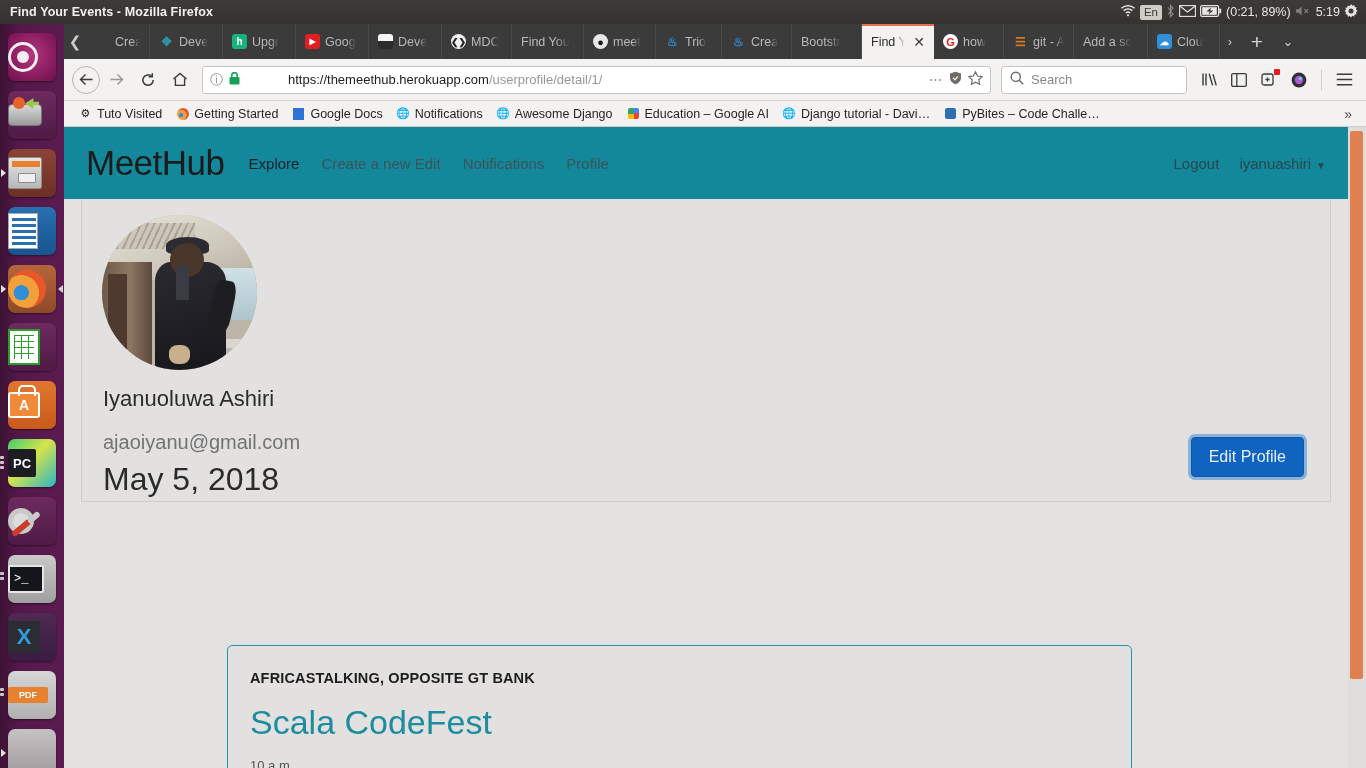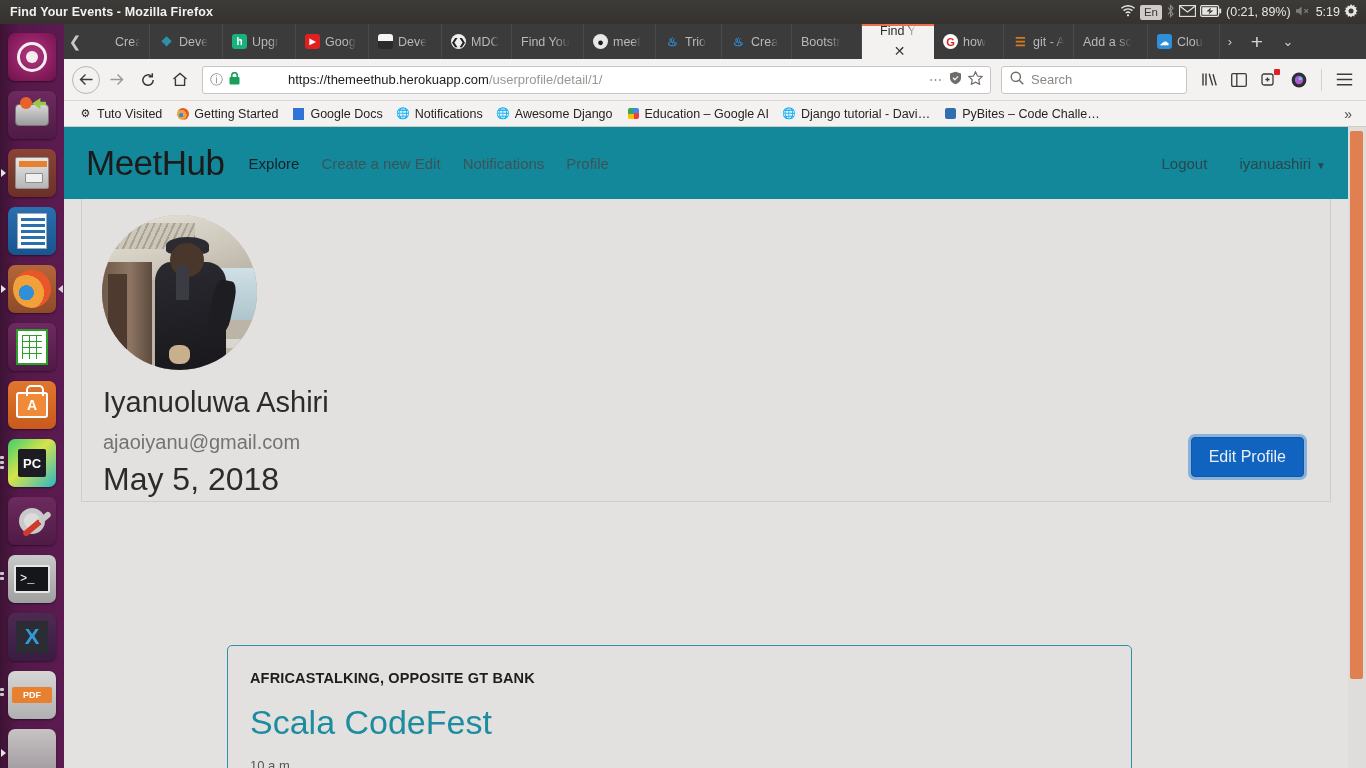--- a/index.html
+++ b/index.html
@@ -30,21 +30,21 @@
   
   #launcher{
     position:absolute; top:24px; left:0; width:64px; height:744px;
     background:linear-gradient(90deg,#3c1334 0%, #55184a 30%, #5b1b50 100%);
     padding-top:4px;
   }
   .lnk{ position:relative; width:64px; height:58px; display:flex; align-items:center; justify-content:center; }
   .lnk .tile{
     width:48px;height:48px;border-radius:7px; position:relative; overflow:hidden;
     box-shadow:0 1px 2px rgba(0,0,0,.45);
-    display:flex;align-items:center;justify-content:center;
+    display:flex;align-items:center;justify-content:flex-start;
     font-size:10px;color:#fff;
   }
   .pip-l{ position:absolute; left:1px; top:50%; margin-top:-4px; width:0;height:0;
      border-top:4px solid transparent;border-bottom:4px solid transparent;border-left:5px solid #e8e2e6;}
   .pip-r{ position:absolute; right:1px; top:50%; margin-top:-4px; width:0;height:0;
      border-top:4px solid transparent;border-bottom:4px solid transparent;border-right:5px solid #d9cfd6;}
   .pip-stack{ position:absolute; left:0px; top:50%; margin-top:-7px; }
   .pip-stack i{ display:block;width:4px;height:3px;background:#cfc4cc;margin-bottom:2px;border-radius:1px;}
 
   
@@ -110,21 +110,21 @@
   #tab-scroll-left{ width:22px; height:35px; color:#c8c8c8; display:flex;align-items:center;justify-content:center;
       font-size:15px; }
   .tab{
     height:35px; min-width:0; flex:0 0 auto; display:flex; align-items:center; gap:5px;
     padding:0 9px; color:#b9b9b9; font-size:12.5px; position:relative;
     border-right:1px solid #4a4a4a; overflow:hidden; white-space:nowrap;
   }
   .tab .lbl{ overflow:hidden; text-overflow:clip;
       -webkit-mask-image:linear-gradient(90deg,#000 70%,transparent);
       mask-image:linear-gradient(90deg,#000 70%,transparent); }
-  .tab.active{ background:#f3f2f1; color:#2b2b2b; border-right:none;flex-direction:column; }
+  .tab.active{ background:#f3f2f1; color:#2b2b2b; border-right:none; }
   .tab.active:before{ content:""; position:absolute; left:0; right:0; top:0; height:2px; background:#e8704a; }
   .tab .fav{ width:15px;height:15px;border-radius:3px;flex:0 0 15px; display:flex;align-items:center;
       justify-content:center; font-size:10px; color:#fff; font-weight:bold; }
   .tab .closex{ font-size:14px; color:#3a3a3a; margin-left:3px; }
   #tab-overflow{ width:20px;height:35px;color:#c8c8c8;display:flex;align-items:center;justify-content:center;font-size:13px;}
   #tab-new{ width:34px;height:35px;color:#d3d3d3;display:flex;align-items:center;justify-content:center;font-size:21px;font-weight:300;}
   #tab-list{ width:28px;height:35px;color:#d3d3d3;display:flex;align-items:center;justify-content:center;font-size:13px;}
 
   
   #navbar{ height:42px; background:#f3f2f1; display:flex; align-items:center; gap:0; padding:0 8px;
@@ -160,32 +160,32 @@
   #bm-more{ margin-left:auto; padding:0 6px; color:#4a4a4a; font-size:14px;}
 
   
   #page{ position:relative; width:1302px; height:641px; background:#e3e2e1; overflow:hidden;}
   #mh-nav{ height:72px; background:#13889b; display:flex; align-items:center; padding:0 22px;
            width:1284px; }
   #mh-nav .brand{ font-size:35px; color:#1b1b1b; font-weight:normal; letter-spacing:-.5px; margin-right:24px;}
   #mh-nav .links{ display:flex; align-items:center; gap:22px; font-size:15px; }
   #mh-nav .links a{ color:#3c5458; text-decoration:none; }
   #mh-nav .links a.active{ color:#14202a; }
-  #mh-nav .right{ margin-left:auto; display:flex; align-items:center; gap:32px; font-size:15px; color:#29474c;}
+  #mh-nav .right{ margin-left:auto; display:flex; align-items:center; gap:20px; font-size:15px; color:#29474c;}
   #mh-nav .caret{ font-size:10px; margin-left:5px;}
 
   #profile-card{
     position:absolute; left:17px; top:72px; width:1250px; height:303px;
     background:#e3e1e0; border:1px solid #cfcdcc; border-top:none;
   }
   #avatar{
     position:absolute; left:20px; top:16px; width:155px; height:155px; border-radius:50%;
     overflow:hidden; background:#b9b4ab;
   }
-  #pname{ position:absolute; left:21px; top:187px; font-size:29px; color:#2b2b2b; }
+  #pname{ position:absolute; left:21px; top:187px; font-size:22px; color:#2b2b2b; }
   #pmail{ position:absolute; left:21px; top:232px; font-size:20px; color:#737373; }
   #pdate{ position:absolute; left:21px; top:262px; font-size:32px; color:#2b2b2b; }
   #edit-btn{
     position:absolute; right:26px; top:238px; background:#1064c0; color:#e7eef7;
     font-size:16px; padding:10px 17px; border:1px solid #0d58a8; border-radius:4px;
     box-shadow:0 0 0 3px rgba(90,150,215,.65); cursor:pointer;
   }
 
   #event-card{
     position:absolute; left:163px; top:518px; width:905px; height:140px;

